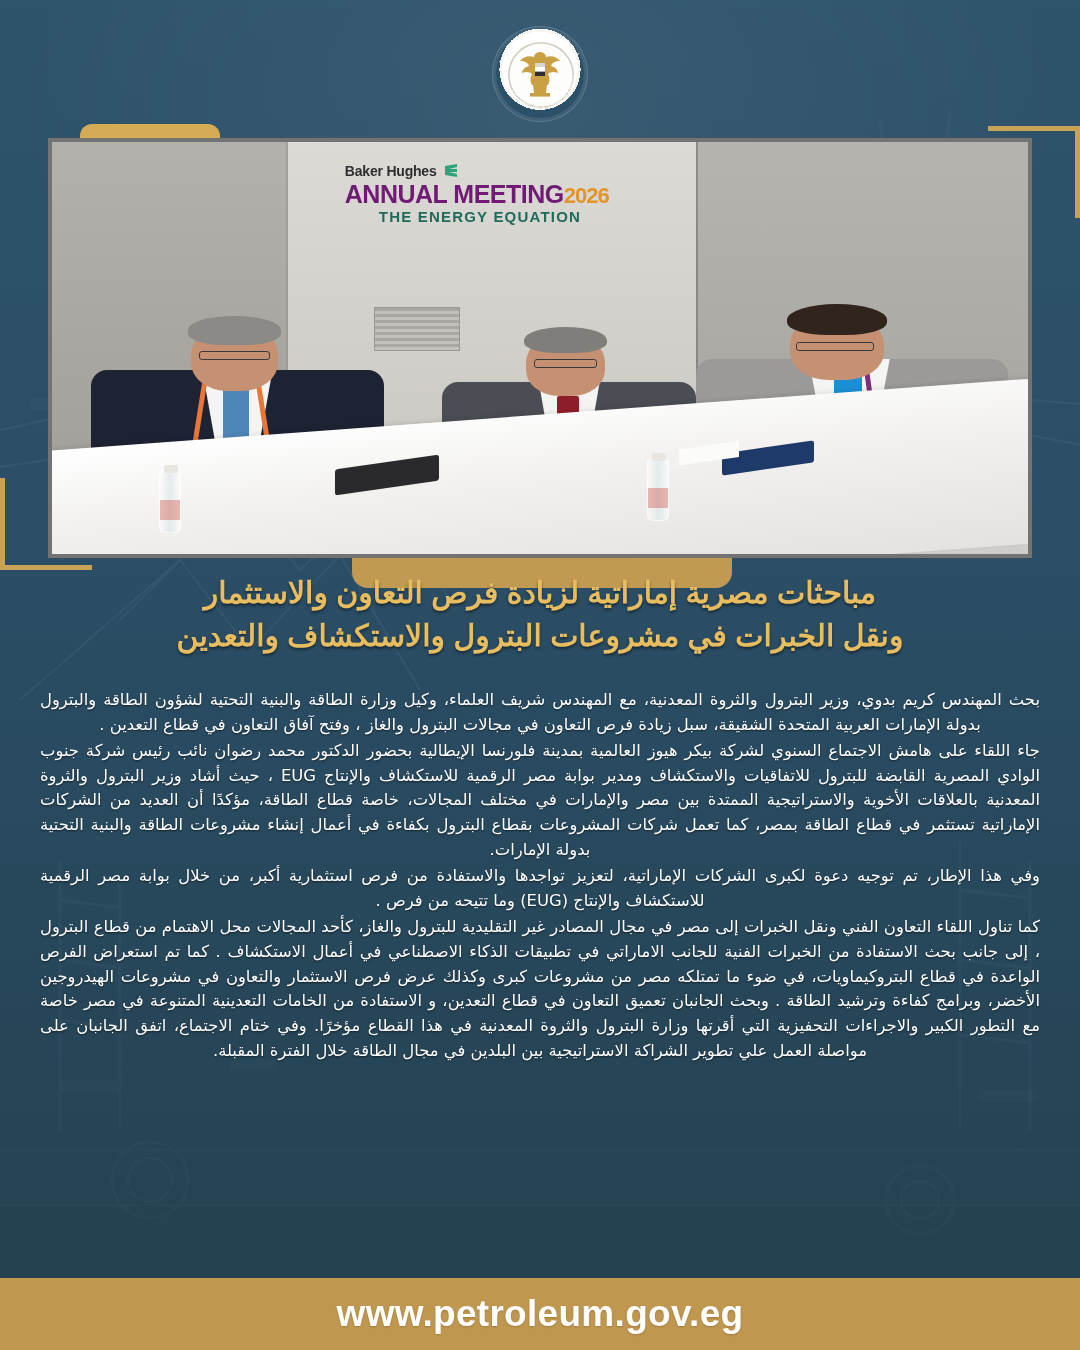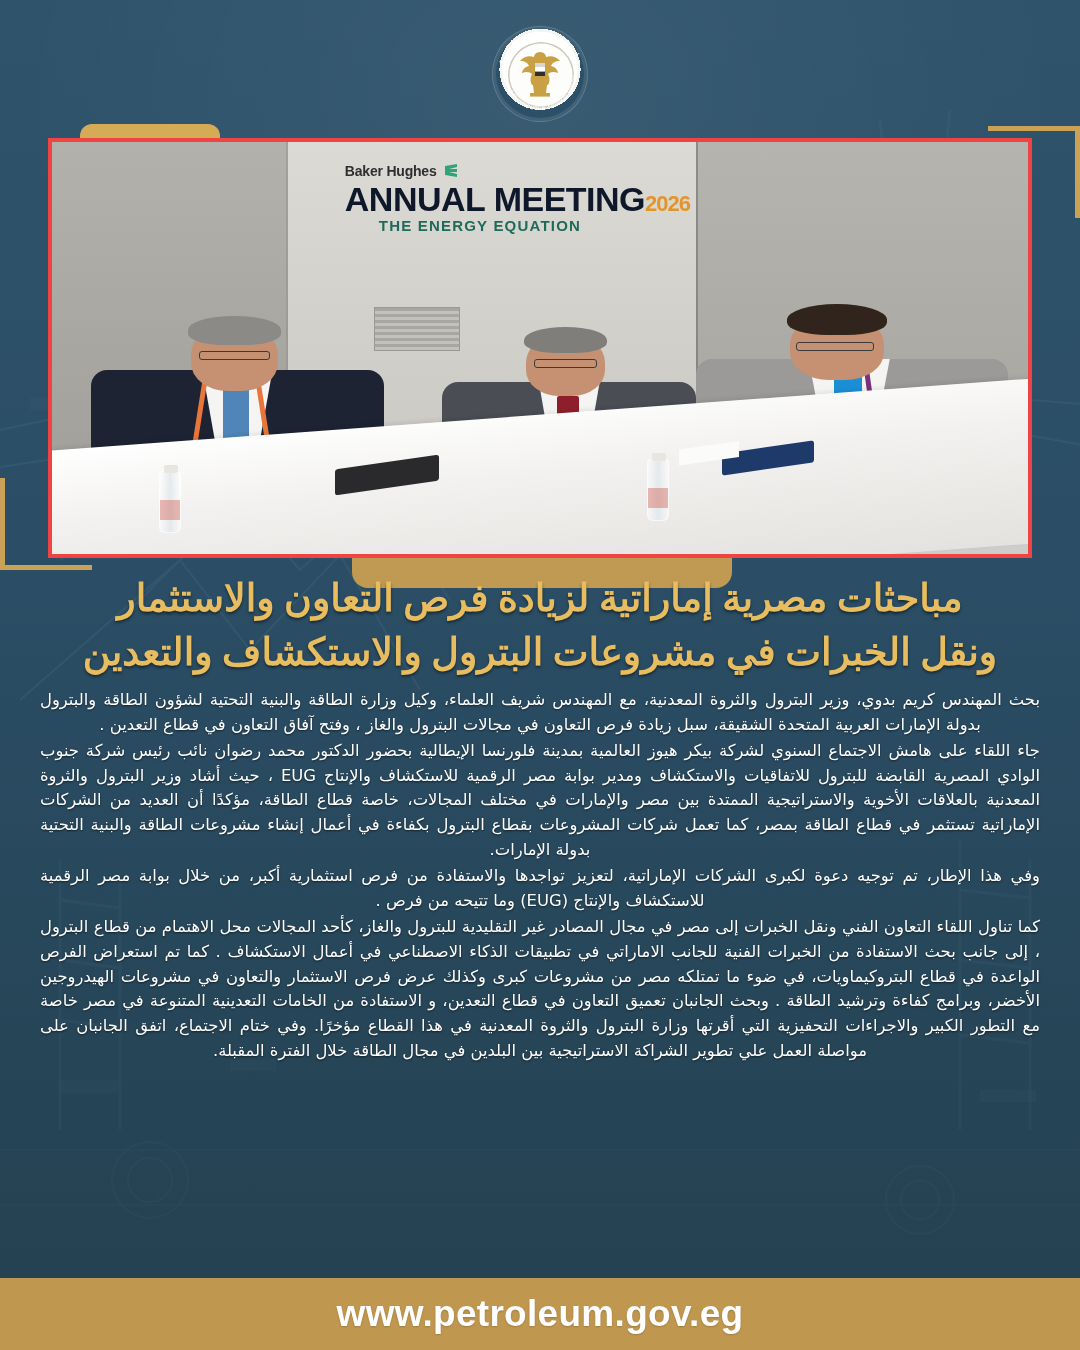--- a/index.html
+++ b/index.html
@@ -63,21 +63,21 @@
   #gold-tab-top {
     position:absolute; left:80px; top:-14px; width:140px; height:24px;
     background:#d6ab55; border-radius:12px 12px 0 0;
   }
   #gold-tab-bottom {
     position:absolute; left:352px; bottom:-30px; width:380px; height:34px;
     background:#c09a52; border-radius:0 0 16px 16px;
   }
   #photo {
     position:absolute; left:48px; right:48px; top:0; bottom:0;
-    border:4px solid #ef4444;
+    border:4px solid #737373;
     overflow:hidden;
     background:#b9b6b0;
   }
 
   
   .scene { position:absolute; inset:0; }
   .wall-left   { position:absolute; left:0;    top:0; width:24%;  height:100%; background:linear-gradient(180deg,#b3b1ac,#9e9c97); }
   .wall-center { position:absolute; left:24%;  top:0; width:42%;  height:100%; background:linear-gradient(180deg,#dcdad5,#c6c4be); }
   .wall-right  { position:absolute; left:66%;  top:0; width:34%;  height:100%; background:linear-gradient(180deg,#b6b4af,#a3a19c); }
   .wall-seam   { position:absolute; top:0; width:2px; height:64%; background:rgba(90,90,88,.45); }
@@ -87,21 +87,21 @@
     background:repeating-linear-gradient(180deg,#a9a7a2 0 3px,#c3c1bc 3px 6px);
     border:1px solid #9a9893;
   }
 
   
   .banner { position:absolute; left:30%; top:5%; width:48%; text-align:left; }
   .bh-row { display:flex; align-items:center; gap:7px; }
   .bh-name { font-family:"Liberation Sans",sans-serif; font-size:14px; font-weight:700; color:#2e2e30; letter-spacing:-.2px; }
   .bh-mark { width:19px; height:15px; }
   .am-row { display:flex; align-items:baseline; margin-top:3px; }
-  .am-txt { font-family:"Liberation Sans",sans-serif; font-weight:700; font-size:34px; color:#0f172a; letter-spacing:-.5px; line-height:1; }
+  .am-txt { font-family:"Liberation Sans",sans-serif; font-weight:700; font-size:25px; color:#701a75; letter-spacing:-.5px; line-height:1; }
   .am-year { font-family:"Liberation Sans",sans-serif; font-weight:700; font-size:22px; color:#e2952b; letter-spacing:-1px; line-height:1; }
   .am-sub { font-family:"Liberation Sans",sans-serif; font-weight:700; font-size:15px; color:#1f6b5a; letter-spacing:1.2px; margin-top:1px; margin-left:34px; }
 
   
   .table-top {
     position:absolute; left:-4%; bottom:-6%; width:110%; height:40%;
     background:linear-gradient(178deg,#ffffff 0%, #f2f1ef 38%, #e3e2df 100%);
     transform:skewY(-4.2deg);
     box-shadow:0 -2px 4px rgba(0,0,0,.08);
   }
@@ -134,23 +134,23 @@
   .folder-dark { position:absolute; width:104px; height:26px; background:#2a2a2c; border-radius:3px; transform:skewY(-4deg); }
   .folder-blue { position:absolute; width:92px; height:22px; background:#1e3a6b; border-radius:3px; transform:skewY(-4deg); }
   .papers { position:absolute; background:#fbfbf9; transform:skewY(-4deg); }
 
   
   #headline {
     position:absolute; left:40px; right:40px; top:572px; z-index:6;
     text-align:center; direction:rtl;
   }
   #headline .hl {
-    font-family:Liberation Serif, serif;
+    font-family:Liberation Sans, sans-serif;
     font-weight:bold;
-    font-size:38px;
+    font-size:30px;
     line-height:1.42;
     color:#e8bd60;
     text-shadow:0 2px 3px rgba(0,0,0,.45);
   }
 
   
   #body-copy {
     position:absolute; left:40px; right:40px; top:688px; z-index:6;
     direction:rtl; text-align:justify; text-align-last:center;
     color:#ffffff;

